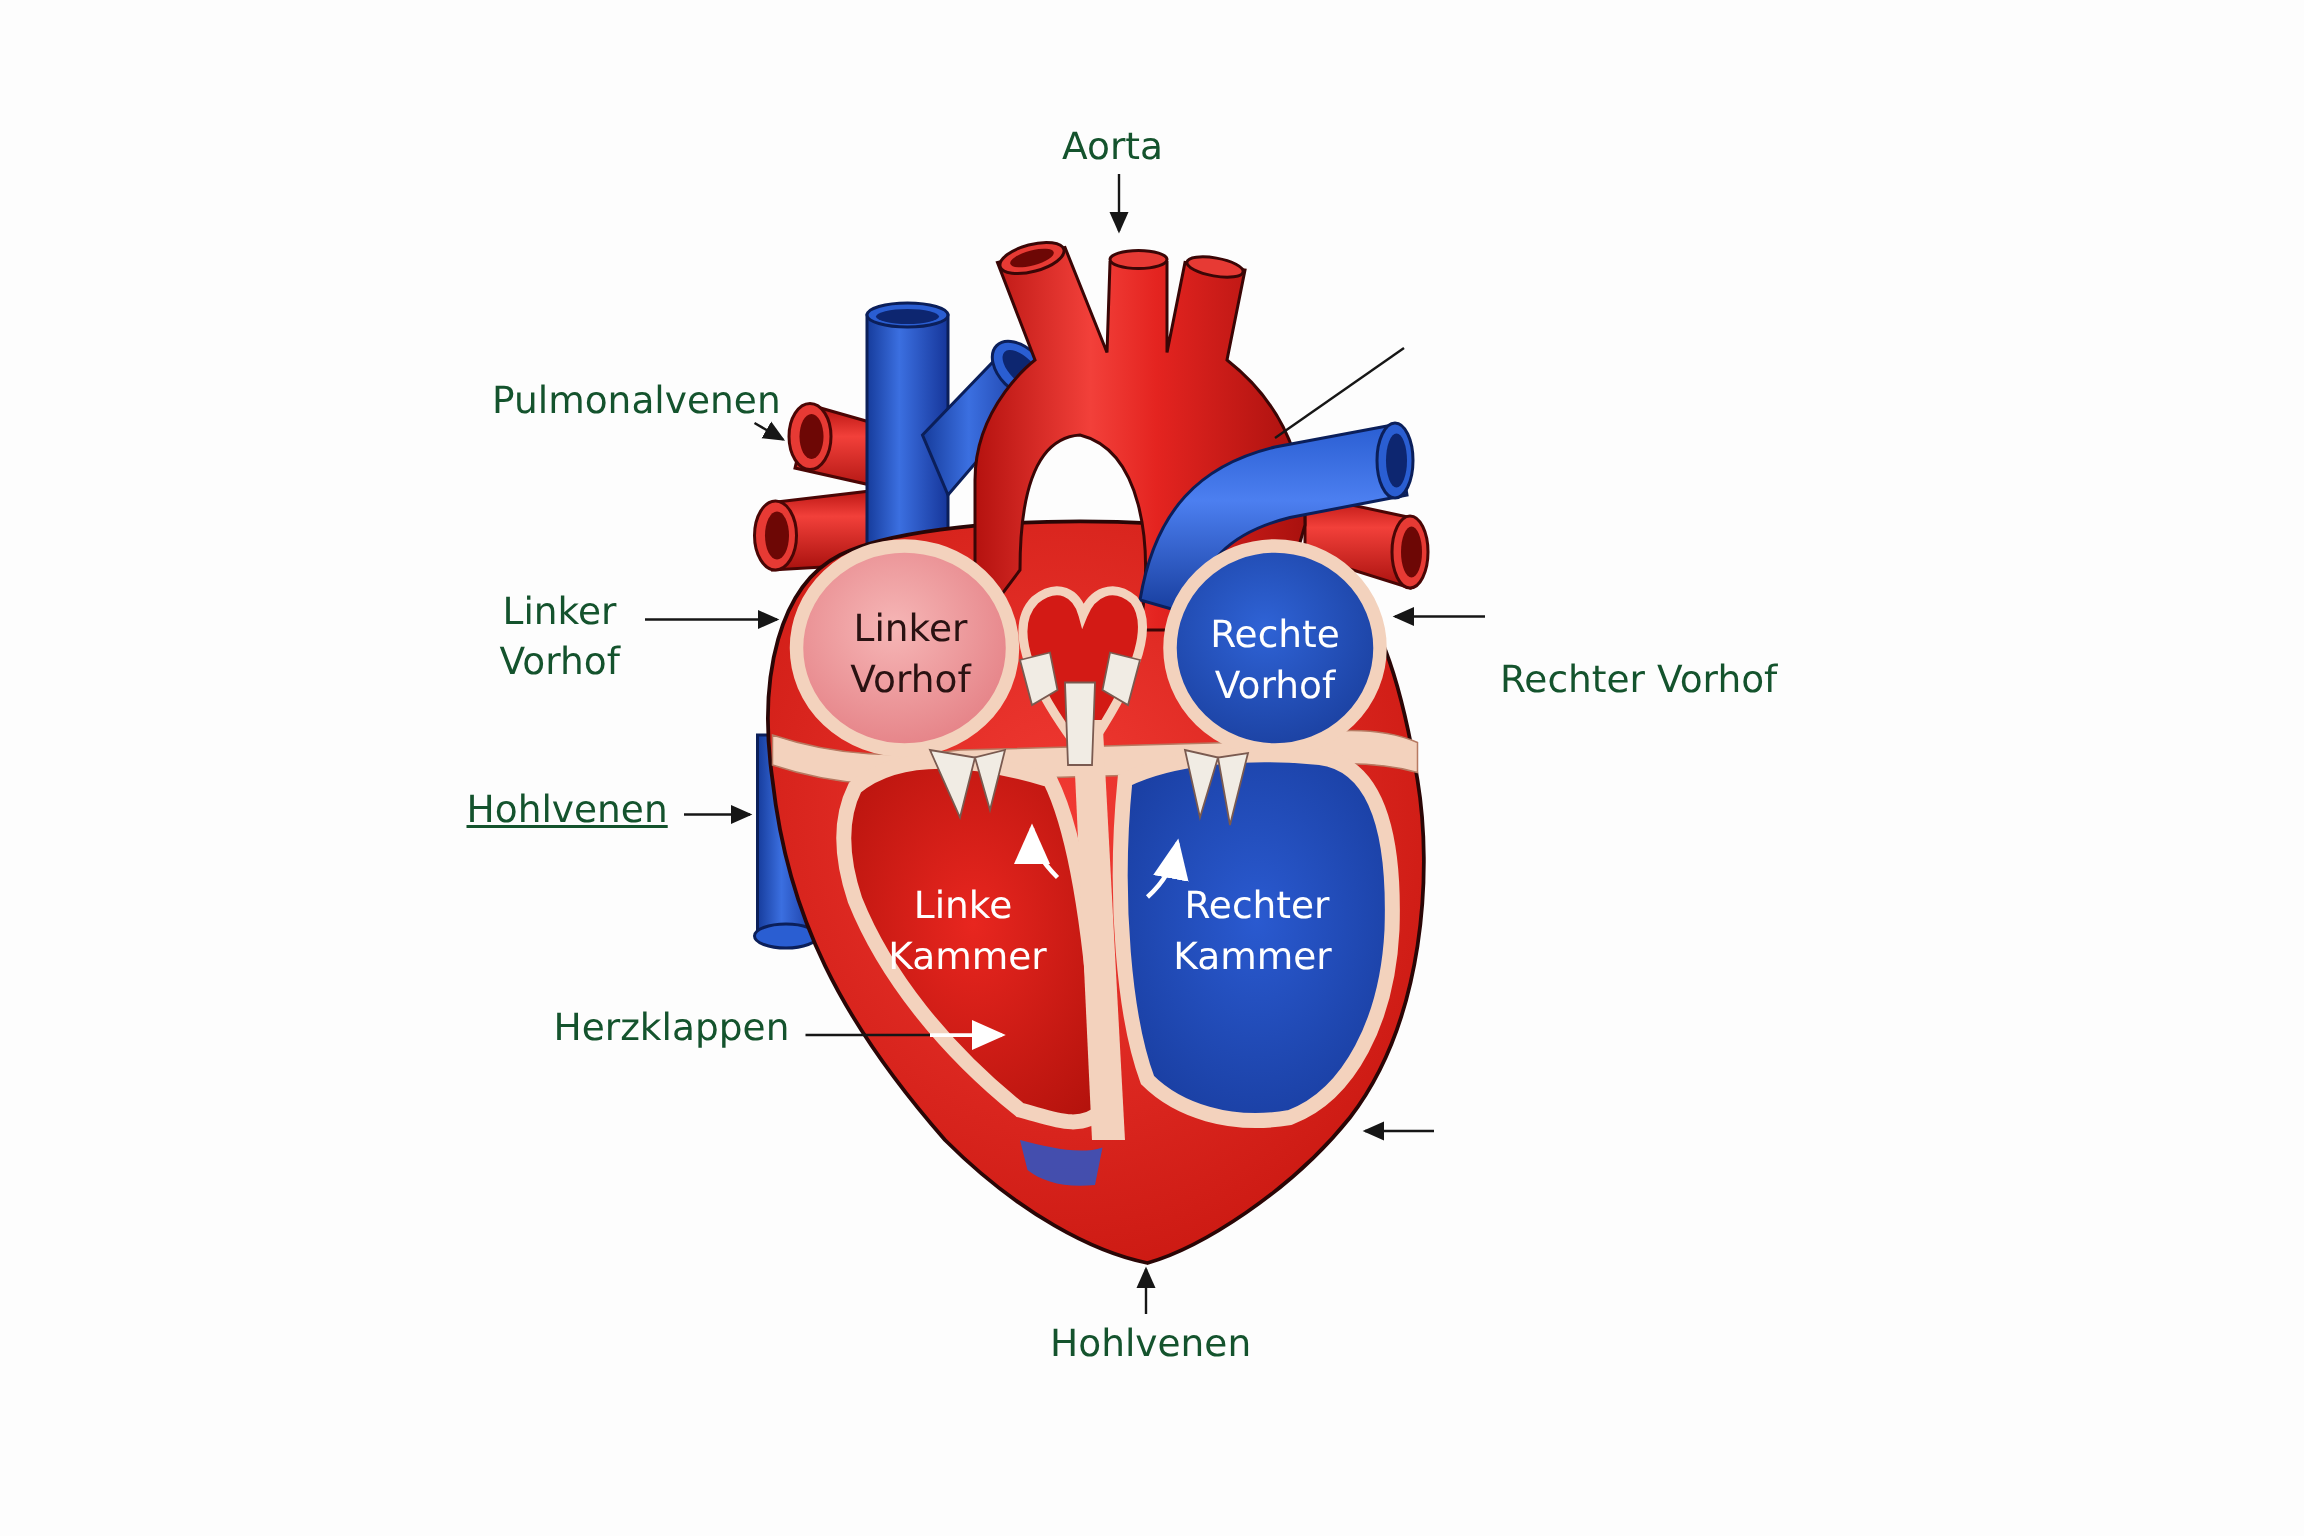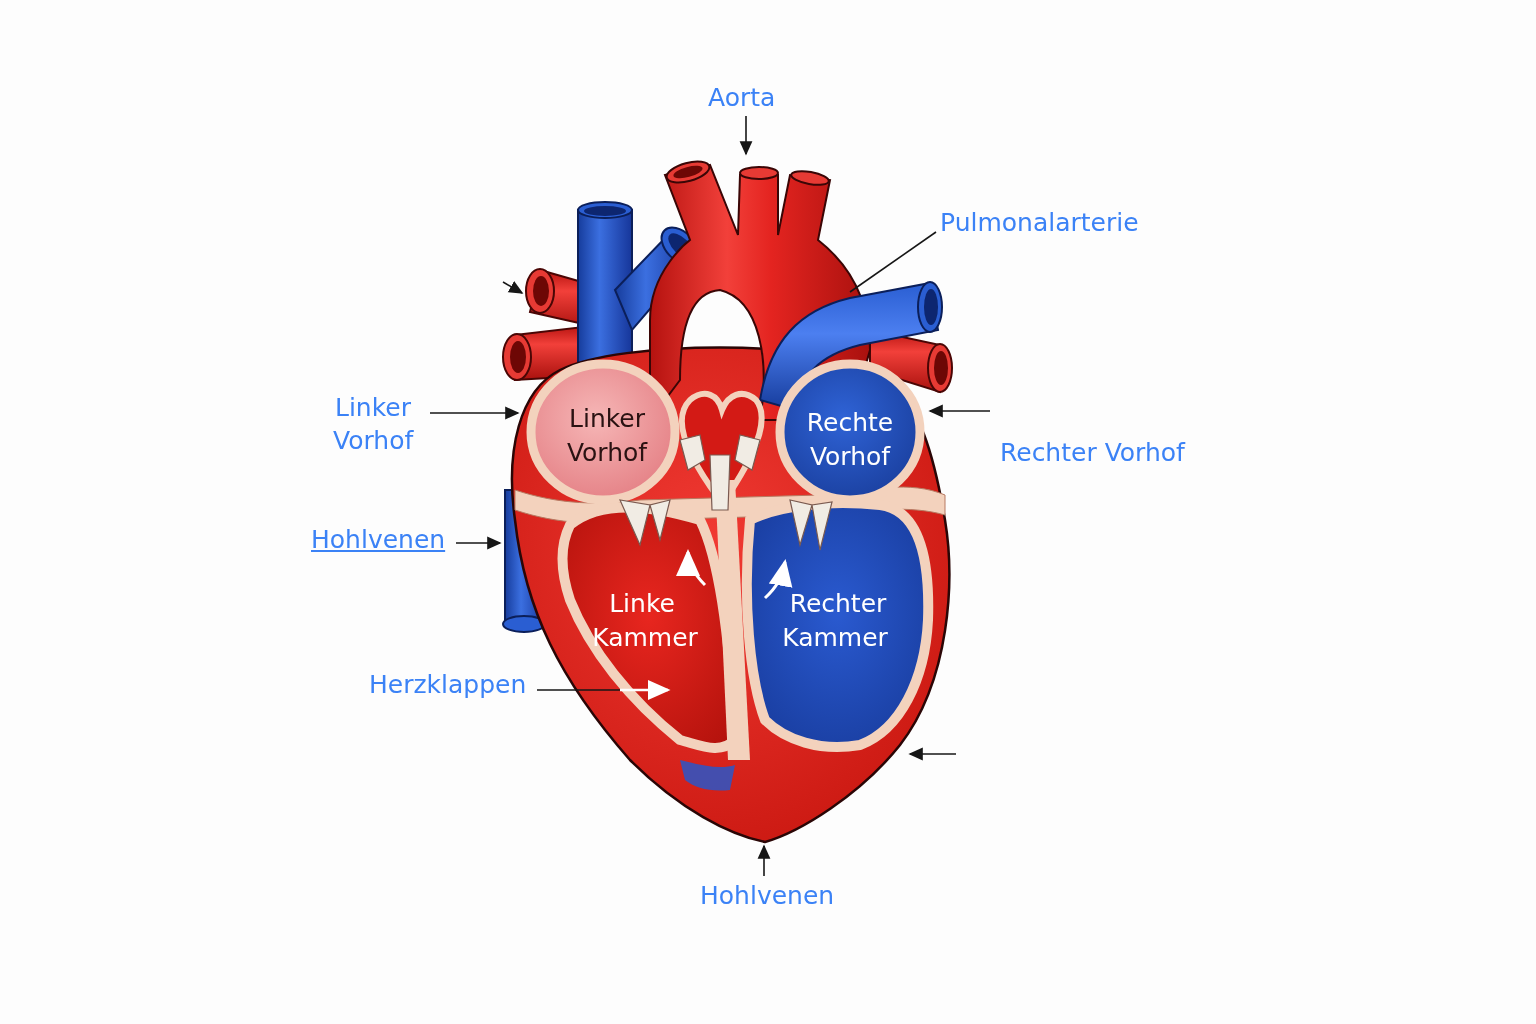--- a/index.html
+++ b/index.html
@@ -1,18 +1,18 @@
 <!DOCTYPE html>
 <html><head>
 <meta charset="utf-8">
 <style>
   html, body { margin:0; padding:0; background:#fdfdfd; }
   body { width:1536px; height:1024px; position:relative; overflow:hidden; font-family:"DejaVu Sans", sans-serif; }
   .diagram { position:absolute; left:0; top:0; width:1536px; height:1024px; }
-  .lbl { position:absolute; font-size:25px; color:#3b82f6; line-height:33px; white-space:nowrap; }
+  .lbl { position:absolute; font-size:25px; color:#14532d; line-height:33px; white-space:nowrap; }
   .inner { position:absolute; font-size:25px; line-height:33px; text-align:center; white-space:nowrap; }
   .inner.dark { color:#2a1212; }
   .inner.light { color:#ffffff; }
   svg { position:absolute; left:0; top:0; }
 </style>
 </head>
 <body>
 
 <div class="diagram">
 
@@ -144,21 +144,21 @@
       <line x1="430" y1="413" x2="518" y2="413" stroke="#161616" stroke-width="1.6" marker-end="url(#arrowHead)"></line>
       <line x1="990" y1="411" x2="930" y2="411" stroke="#161616" stroke-width="1.6" marker-end="url(#arrowHead)"></line>
       <line x1="456" y1="543" x2="500" y2="543" stroke="#161616" stroke-width="1.6" marker-end="url(#arrowHead)"></line>
       <line x1="537" y1="690" x2="620" y2="690" stroke="#161616" stroke-width="1.6"></line>
       <line x1="956" y1="754" x2="910" y2="754" stroke="#161616" stroke-width="1.6" marker-end="url(#arrowHead)"></line>
       <line x1="764" y1="876" x2="764" y2="846" stroke="#161616" stroke-width="1.6" marker-end="url(#arrowHead)"></line>
     </g>
   </svg>
 
   <div class="lbl" style="left:708px; top:81px;">Aorta</div>
-  <div class="lbl" style="left:940px; top:206px;">Pulmonalarterie</div>
+  <div class="lbl" style="left:328px; top:250px;">Pulmonalvenen</div>
   <div class="lbl" style="left:335px; top:391px;">Linker</div>
   <div class="lbl" style="left:333px; top:424px;">Vorhof</div>
   <div class="lbl" style="left:1000px; top:390px;margin-top:46px;">Rechter Vorhof</div>
   <div class="lbl" style="left:311px; top:523px;text-decoration:underline;">Hohlvenen</div>
   <div class="lbl" style="left:369px; top:668px;">Herzklappen</div>
   <div class="lbl" style="left:700px; top:879px;">Hohlvenen</div>
 
   <div class="inner dark" style="left:548px; top:402px; width:118px;">Linker</div>
   <div class="inner dark" style="left:548px; top:436px; width:118px;">Vorhof</div>
   <div class="inner light" style="left:790px; top:406px; width:120px;">Rechte</div>

